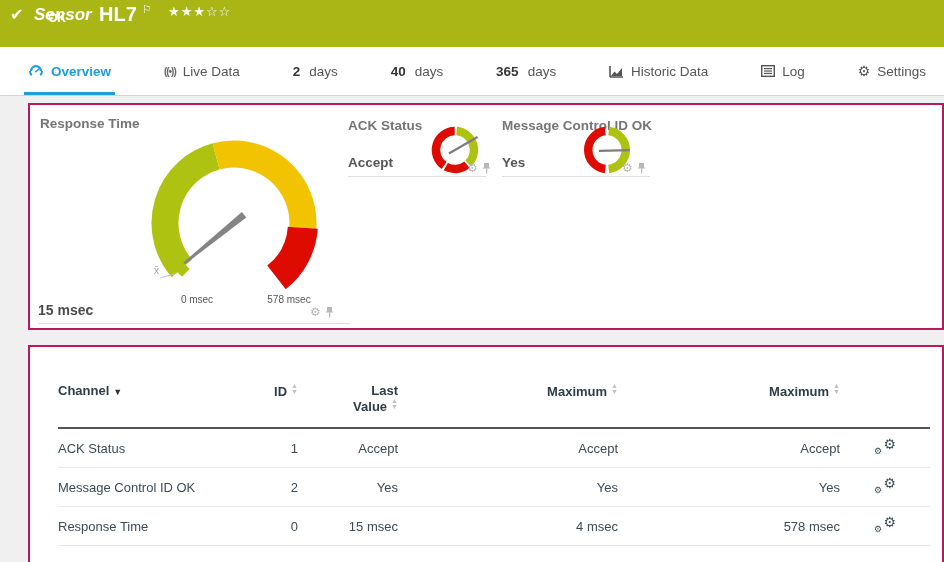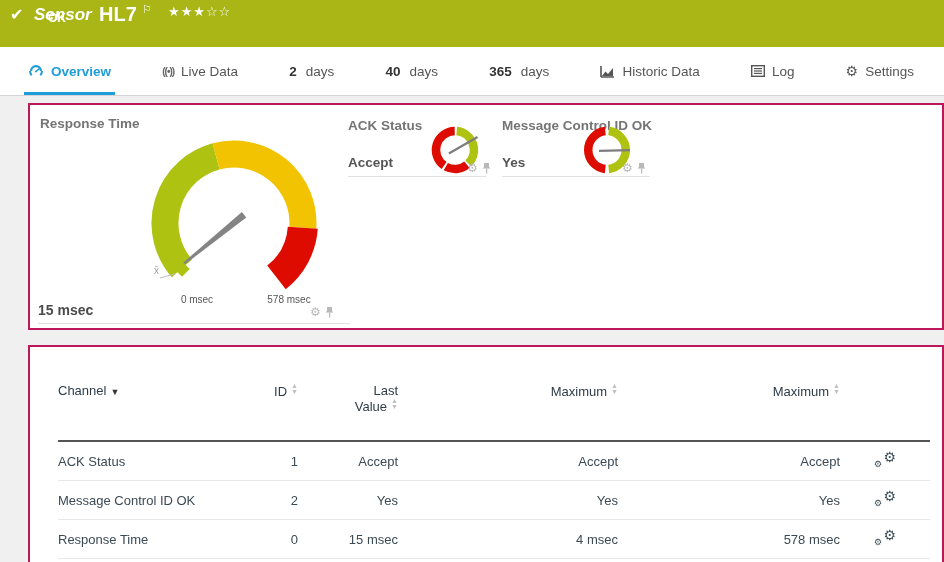--- a/index.html
+++ b/index.html
@@ -11,21 +11,21 @@
   .statusbar { height:47px; background:var(--status-green,#a9b616); color:#fff; position:relative; }
   .statusbar .check { position:absolute; left:10px; top:5px; font-size:16px; font-weight:bold; }
   .statusbar .type { position:absolute; left:34px; top:5px; font-size:17px; font-style:italic; font-weight:bold; }
   .statusbar .name { position:absolute; left:99px; top:3px; font-size:20px; font-weight:bold; }
   .statusbar .flag { position:absolute; left:142px; top:3px; font-size:11px; }
   .statusbar .stars { position:absolute; left:168px; top:4px; font-size:13px; letter-spacing:1px; }
   .statusbar .status { position:absolute; left:48px; top:11px; font-size:12px; font-weight:bold; }
 
   
   .tabbar { height:49px; background:#fff; border-bottom:1px solid #d4d4d4; display:flex; align-items:stretch;
-            justify-content:space-between; padding:0 26px 0 24px; }
+            justify-content:space-between; padding:0 14px 0 24px; }
   .tab { display:flex; align-items:center; gap:7px; font-size:13.5px; color:#555; cursor:pointer; padding:0 4px; }
   .tab .num { font-weight:bold; color:#333; margin-right:2px; }
   .tab.active { color:var(--accent-blue,#1f9dd9); font-weight:bold; box-shadow:inset 0 -3px 0 var(--accent-blue,#1f9dd9); }
   .tab svg { display:block; }
   .live-glyph { font-size:10px; letter-spacing:-1px; color:#666; font-weight:bold; }
   .gear-glyph { font-size:14px; color:#555; line-height:1; }
 
   
   .panel { position:absolute; left:28px; right:0; background:#fff; border:2px solid #be185d; }
   .panel1 { top:103px; height:227px; }
@@ -39,21 +39,21 @@
   .divider { position:absolute; height:1px; background:#e0e0e0; }
 
   .seg-green { stroke:var(--gauge-green,#aec211); fill:none; }
   .seg-yellow { stroke:var(--gauge-yellow,#f1c300); fill:none; }
   .seg-red { stroke:var(--gauge-red,#dd0b00); fill:none; }
   .needle-line { stroke:#7d7d7d; stroke-width:2.2; }
 
   
   .panel2 { padding:28px 0 0 28px; }
   table { border-collapse:collapse; table-layout:fixed; width:872px; font-size:13px; }
-  th { font-size:13px; font-weight:normal; color:#2e3c49; text-align:right; vertical-align:top; padding:8px 0 26px 0; }
+  th { font-size:13px; font-weight:bold; color:#2e3c49; text-align:right; vertical-align:top; padding:8px 0 13px 0; }
   th.ch { text-align:left; }
   thead tr { border-bottom:2px solid #555; }
   tbody tr { border-bottom:1px solid #e8e8e8; }
   td { padding:9px 0; color:#3c4a54; text-align:right; white-space:nowrap; overflow:hidden; }
   td.ch { text-align:left; }
   td.tools { text-align:center; }
   .sort { display:inline-block; vertical-align:2px; line-height:6px; font-size:7px; color:#c0c0c0; margin-left:4px; }
   .sort span { display:block; }
   .sorted-arrow { font-size:9px; color:#333; margin-left:4px; }
   .gears { position:relative; display:inline-block; width:22px; height:17px; color:#3f515c; }

